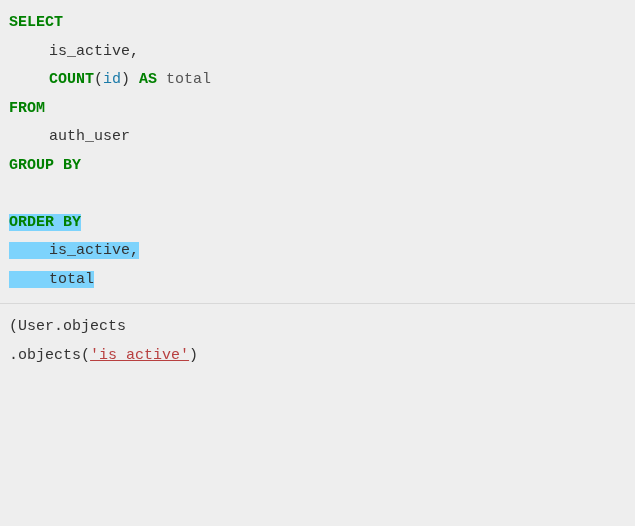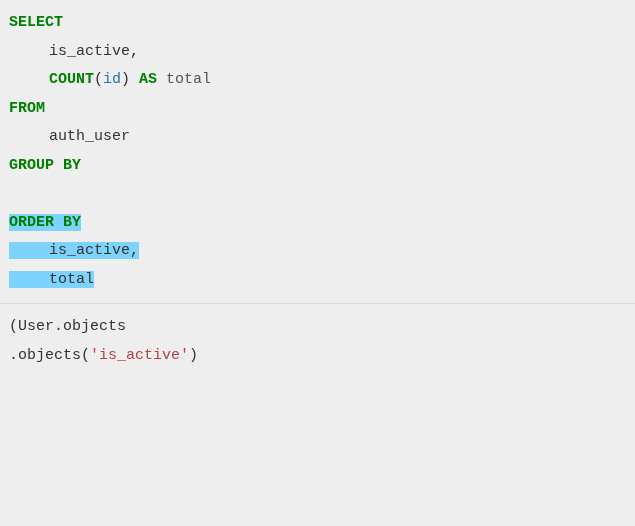--- a/index.html
+++ b/index.html
@@ -24,21 +24,21 @@
     padding-left: 40px;
     display: inline;
   }
   .line {
     white-space: pre;
   }
   .kw    { color: #008000; font-weight: bold; }
   .id    { color: #1a7aa8; }
   .alias { color: #555555; }
   .hl    { background: #7dd3fc; }
-  .str   { color: #b84040; }
+  .str   { color: #b84040; text-decoration: underline; }
   .punct { color: #333; }
 </style>
 </head>
 <body>
 
 <div class="pane">
 
   <div class="line"><span class="kw">SELECT</span></div>
 
   <div class="line"><span class="indent"></span><span>is_active,</span></div>

